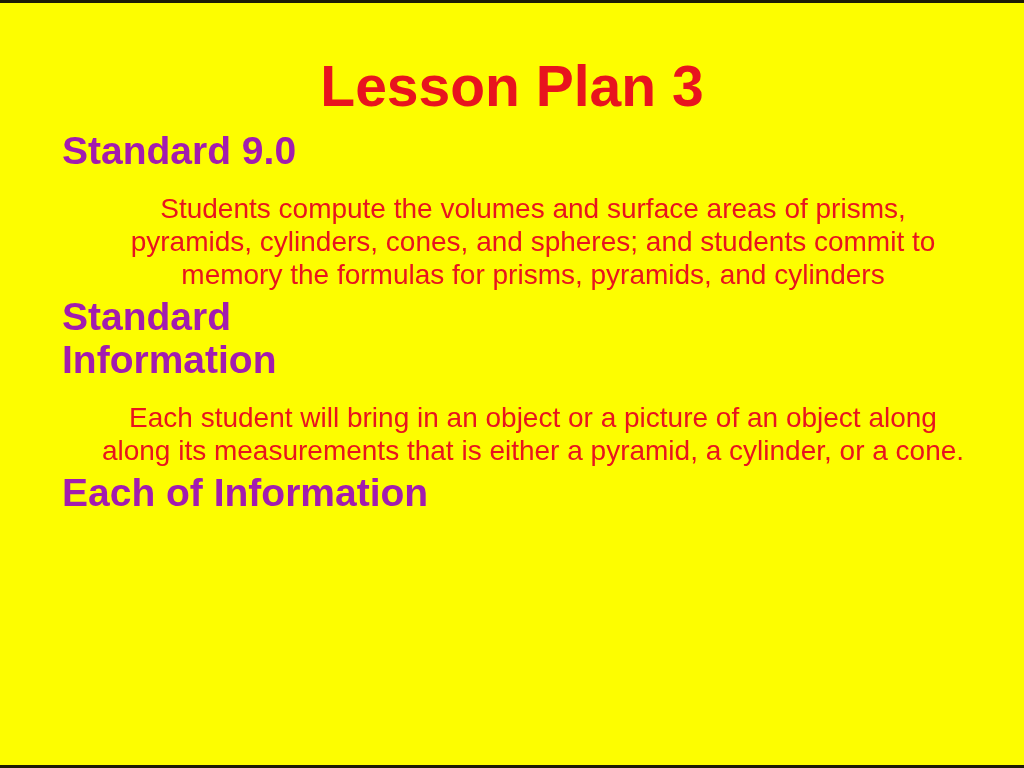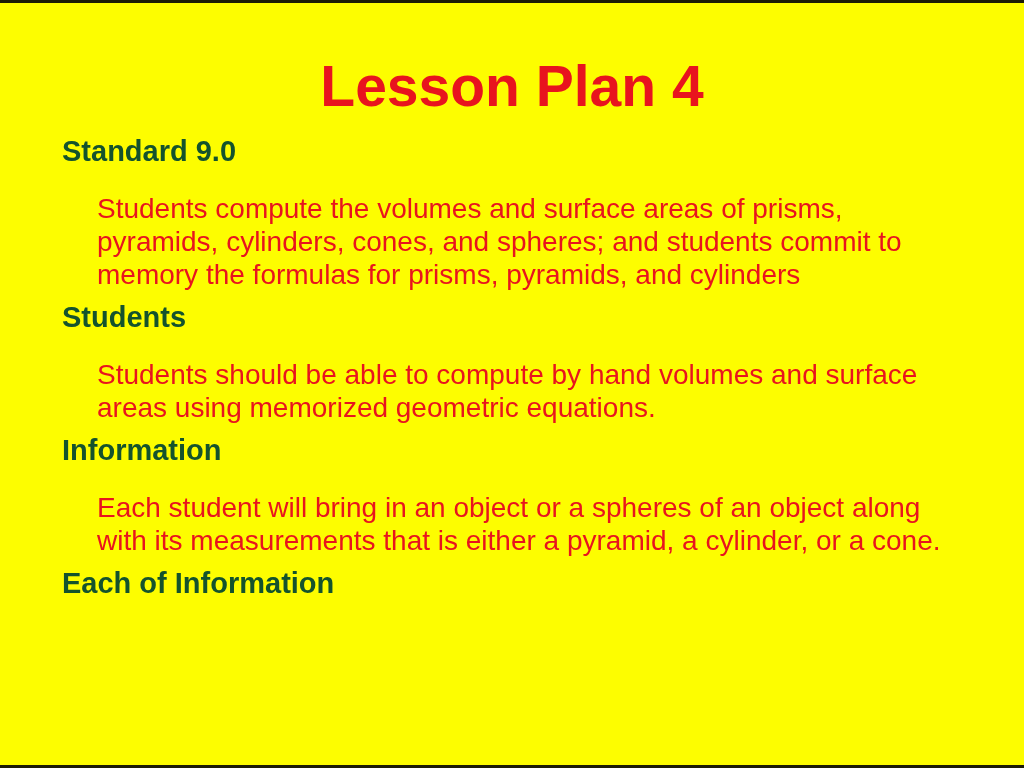--- a/index.html
+++ b/index.html
@@ -41,62 +41,62 @@
     letter-spacing: 0px;
   }
 
   .content {
     padding-left: 62px;
     padding-right: 40px;
   }
 
   .section-heading {
     margin-top: 9px;
-    font-size: 29px;
+    font-size: 39px;
     line-height: 34px;
-    color: #14532d;
+    color: #a21caf;
   }
 
   .section-heading.first {
     margin-top: 19px;
   }
 
   .section-body {
     margin-top: 24px;
     margin-left: 35px;
     width: 872px;
     font-size: 28px;
     line-height: 33px;
     color: #e8141e;
+    text-align: center;
   }
 </style>
 </head>
 <body>
 
 <div class="slide">
 
   <div class="edge-bar top"></div>
 
-  <h1 class="slide-title">Lesson Plan 4</h1>
+  <h1 class="slide-title">Lesson Plan 3</h1>
 
   <div class="content">
 
     <div>
       <h2 class="section-heading first">Standard 9.0</h2>
       <p class="section-body">Students compute the volumes and surface areas of prisms, pyramids, cylinders, cones, and spheres; and students commit to memory the formulas for prisms, pyramids, and cylinders</p>
     </div>
 
     <div>
-      <h2 class="section-heading">Students</h2>
-      <p class="section-body">Students should be able to compute by hand volumes and surface areas using memorized geometric equations.</p>
+      <h2 class="section-heading">Standard</h2>
     </div>
 
     <div>
       <h2 class="section-heading">Information</h2>
-      <p class="section-body">Each student will bring in an object or a spheres of an object along with its measurements that is either a pyramid, a cylinder, or a cone.</p>
+      <p class="section-body">Each student will bring in an object or a picture of an object along along its measurements that is either a pyramid, a cylinder, or a cone.</p>
     </div>
 
     <div>
       <h2 class="section-heading">Each of Information</h2>
     </div>
 
   </div>
 
   <div class="edge-bar bottom"></div>
 

